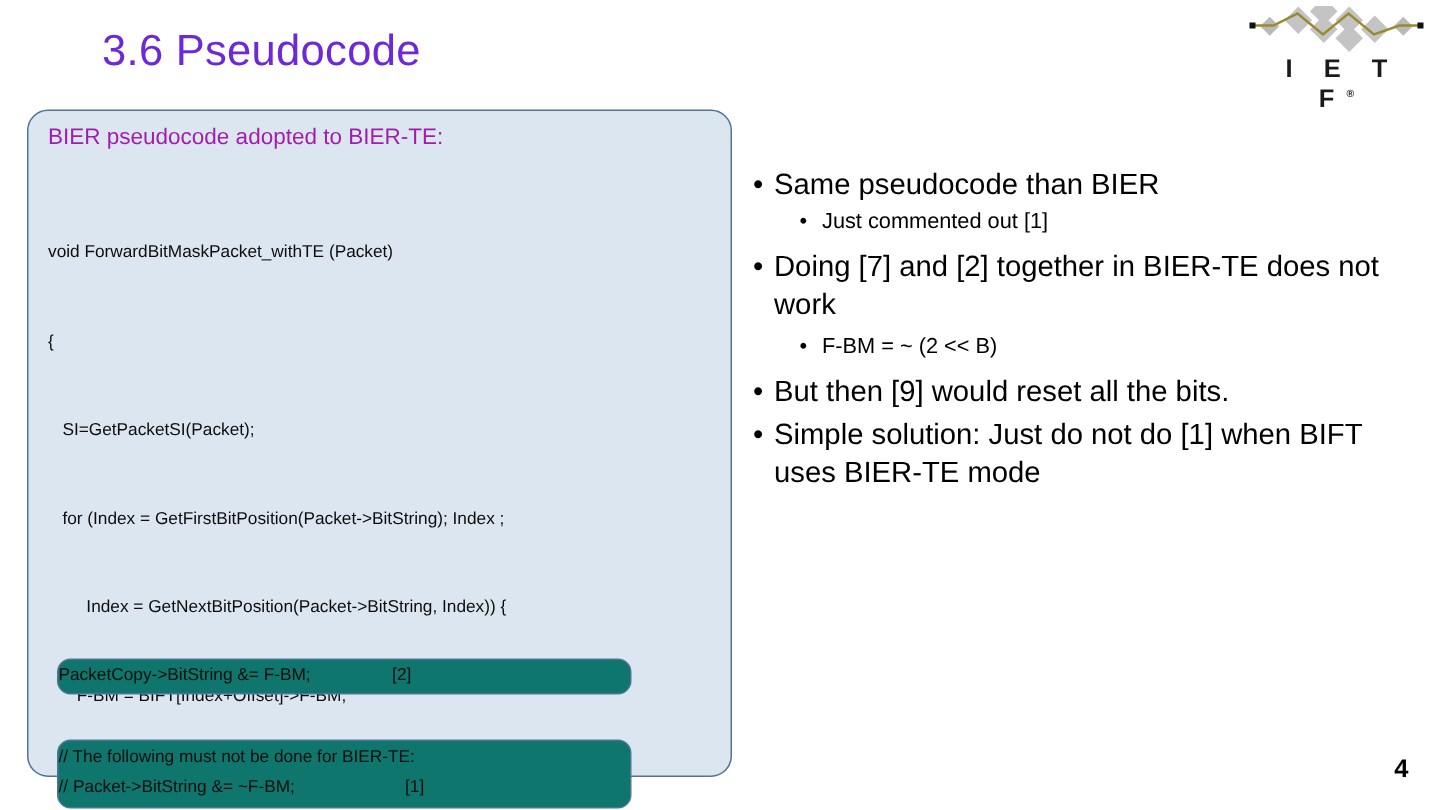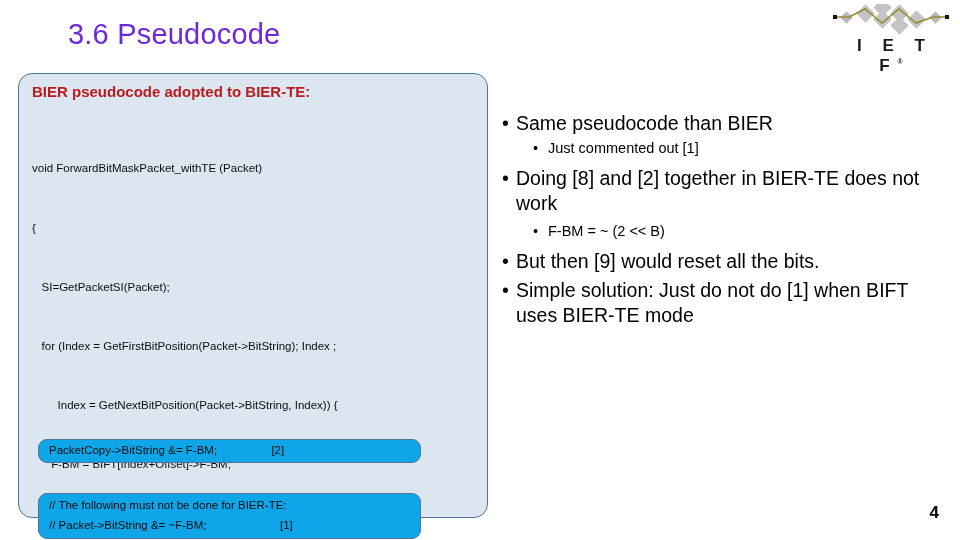--- a/index.html
+++ b/index.html
@@ -69,22 +69,22 @@
     box-sizing: border-box;
     background: #dce6f1;
     border: 1.6px solid #4f7494;
     border-radius: 14px;
   }
   #code-panel-title {
     position: absolute;
     left: 13px;
     top: 9px;
     font-size: 15px;
-    font-weight: bold;
-    color: #b91c1c;
+    font-weight: normal;
+    color: #a21caf;
     white-space: nowrap;
   }
   #code-listing {
     position: absolute;
     left: 13px;
     top: 46px;
     right: 8px;
     font-size: 11.5px;
     line-height: 19.7px;
     color: #0d0d0d;
@@ -93,28 +93,28 @@
   .code-line {
     display: block;
     white-space: pre;
     height: 19.7px;
   }
 
   
   .code-hl {
     position: absolute;
     box-sizing: border-box;
-    background: #0ea5e9;
+    background: #0f766e;
     border: 1.6px solid #4f7494;
     border-radius: 9px;
     font-size: 11.5px;
     line-height: 19.7px;
     color: #0d0d0d;
     white-space: pre;
-    padding-left: 10px;
+    padding-left: 0;
   }
   #code-hl-2 {
     left: 19px;
     top: 365px;
     width: 383px;
     height: 24px;
     line-height: 21px;
   }
   #code-hl-1 {
     left: 19px;
@@ -228,21 +228,21 @@
   <div class="code-hl" id="code-hl-2">PacketCopy-&gt;BitString &amp;= F-BM;                 [2]</div>
 
   <div class="code-hl" id="code-hl-1"><span class="code-line">// The following must not be done for BIER-TE:</span><span class="code-line">// Packet-&gt;BitString &amp;= ~F-BM;                       [1]</span></div>
 
 </div>
 
 <div id="bullets">
   <div class="bullet bullet-l1">Same pseudocode than BIER</div>
   <div class="bullet bullet-l2">Just commented out [1]</div>
   <div class="gap-sm"></div>
-  <div class="bullet bullet-l1">Doing [8] and [2] together in BIER-TE does not work</div>
+  <div class="bullet bullet-l1">Doing [7] and [2] together in BIER-TE does not work</div>
   <div class="gap-xs"></div>
   <div class="bullet bullet-l2">F-BM = ~ (2 &lt;&lt; B)</div>
   <div class="gap-sm"></div>
   <div class="bullet bullet-l1">But then [9] would reset all  the bits.</div>
   <div class="gap-xs"></div>
   <div class="bullet bullet-l1">Simple solution: Just do not do [1] when BIFT uses BIER-TE mode</div>
 </div>
 
 <div id="page-number">4</div>
 

